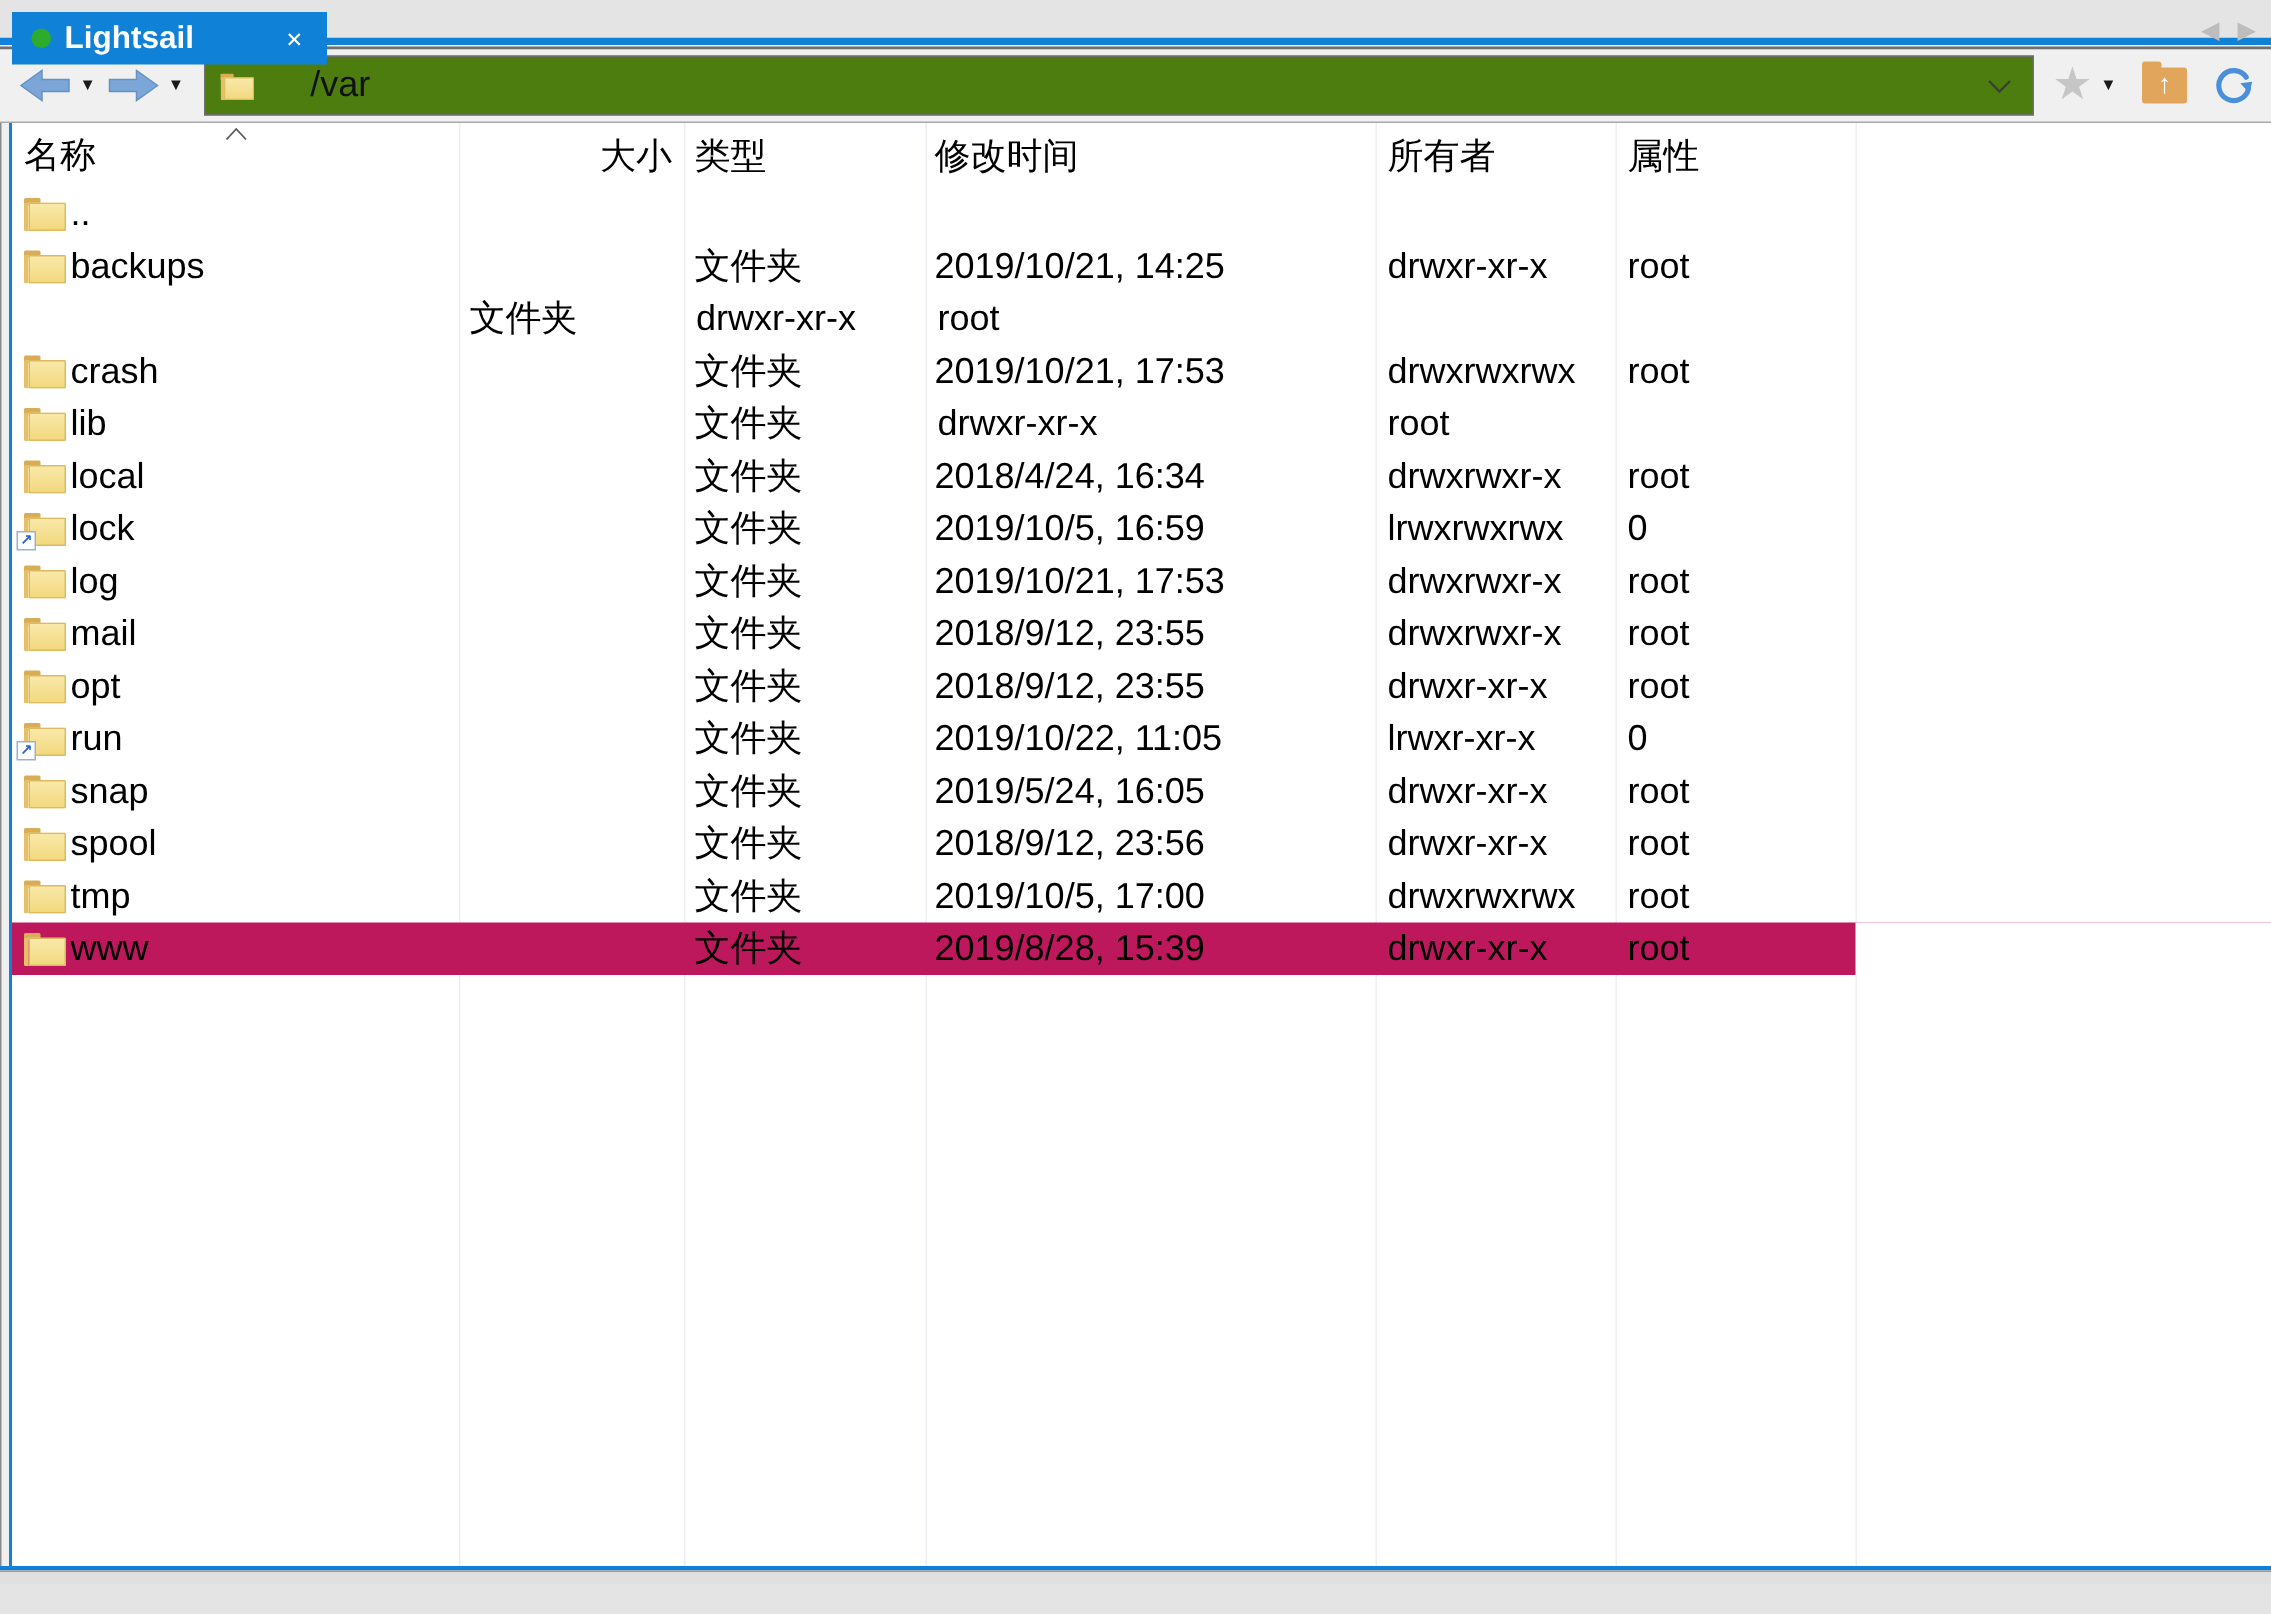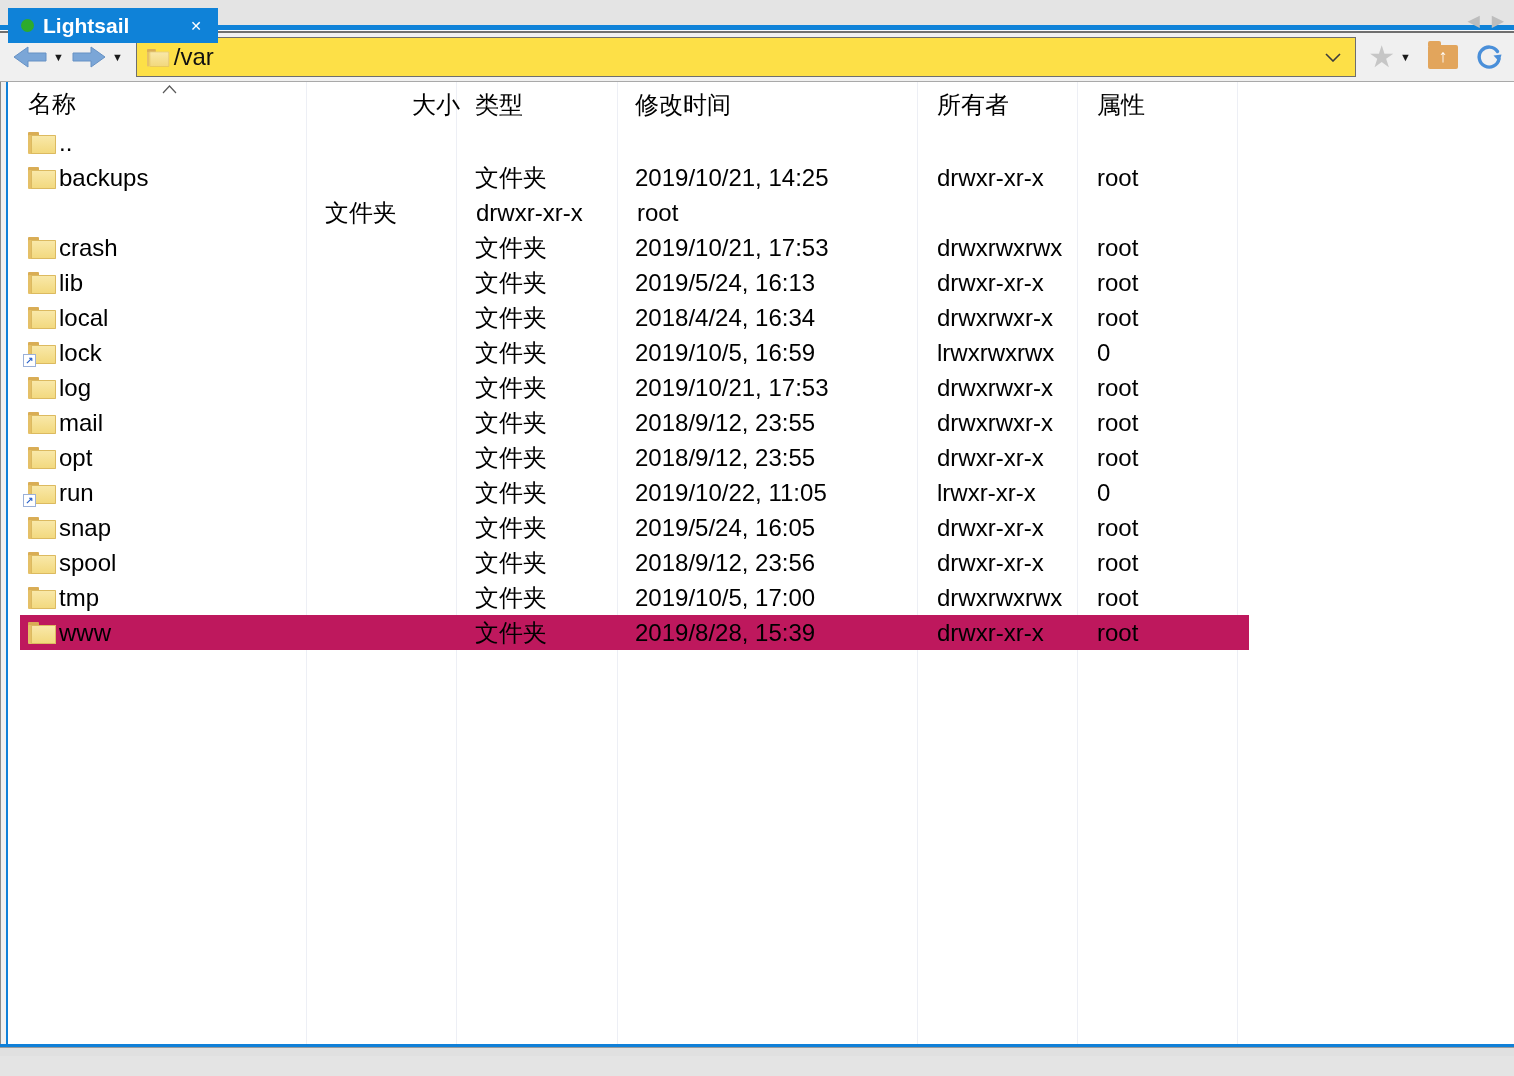--- a/index.html
+++ b/index.html
@@ -18,38 +18,38 @@
 
   .blue-strip { height:5px; background:#0f82d8; }
   .sep-hair  { height:1px; background:#fafafa; }
   .sep-dark  { height:2px; background:#6f6f6f; }
 
   
   .toolbar { height:49px; background:#f0f0f0; border-bottom:1px solid #a9a9a9;
              display:flex; align-items:center; padding:0 10px 0 12px; }
   .nav-btn { display:flex; align-items:center; border:none; background:none; padding:0; }
   .drop-tri { font-size:11px; color:#1a1a1a; margin:0 7px 0 5px; }
-  .addrbar { flex:1; height:40px; background:#fde047; border:1px solid #6e6e6e;
-             display:flex; align-items:center; margin:0 12px 0 6px; padding:0 10px; }
+  .addrbar { flex:1; height:40px; background:#4d7c0f; border:1px solid #6e6e6e;
+             display:flex; align-items:center; margin:0 12px 0 6px; padding:0 10px;gap:33px; }
   .addrbar .ficon { transform:scale(.8); transform-origin:left center; margin-right:2px; }
   .addr-text { font-size:24px; color:#111; flex:1; }
   .addr-chevron { flex:none; margin-right:4px; }
   .star { font-size:30px; color:#c6c6c6; line-height:1; }
   .tool-gap { width:10px; } .tool-gap-lg { width:16px; }
   .homefolder { position:relative; width:30px; height:24px; background:#e2a55c; border-radius:2px; }
   .homefolder::before { content:""; position:absolute; left:0; top:-4px; width:13px; height:5px;
                         background:#e2a55c; border-radius:2px 2px 0 0; }
   .home-arrow { position:absolute; left:0; right:0; top:1px; text-align:center;
                 color:#fff; font-size:18px; font-weight:bold; }
 
   
   .panel-wrap { display:flex; height:965px; border-bottom:3px solid #1080d8; }
   .left-edge { width:8px; background:#f0f0f0; border-left:1px solid #8a8a8a;
                border-right:2px solid #1080d8; flex:none; }
-  .panel { flex:1; background:#fff; position:relative; overflow:hidden;padding-left:12px; }
+  .panel { flex:1; background:#fff; position:relative; overflow:hidden; }
   .col-line { position:absolute; top:0; bottom:0; width:1px; background:#edeff5; }
 
   .grid { display:grid; grid-template-columns:298px 150px 161px 300px 160px 160px auto; position:relative; }
   .hdr { height:43px; line-height:46px; font-size:24px; }
   .hdr .cell { position:relative; }
   .sort-caret { position:absolute; left:142px; top:3px; }
   .row { height:35px; line-height:35px; font-size:24px; }
   .row.selected { background:#be185d; }
   .row.selected .cell:last-child { background:#fff; }
   .cell { white-space:nowrap; overflow:hidden; }
@@ -205,21 +205,20 @@
       <div class="cell"></div>
     </div>
 
     <div class="grid row">
       <div class="cell c-name">
           <span class="ficon"></span>
           <span>lib</span>
         </div>
       <div class="cell c-size"></div>
       <div class="cell c-type">文件夹</div>
-      <div class="cell c-mod">2019/5/24, 16:13</div>
       <div class="cell c-attr">drwxr-xr-x</div>
       <div class="cell c-own">root</div>
       <div class="cell"></div>
     </div>
 
     <div class="grid row">
       <div class="cell c-name">
           <span class="ficon"></span>
           <span>local</span>
         </div>

